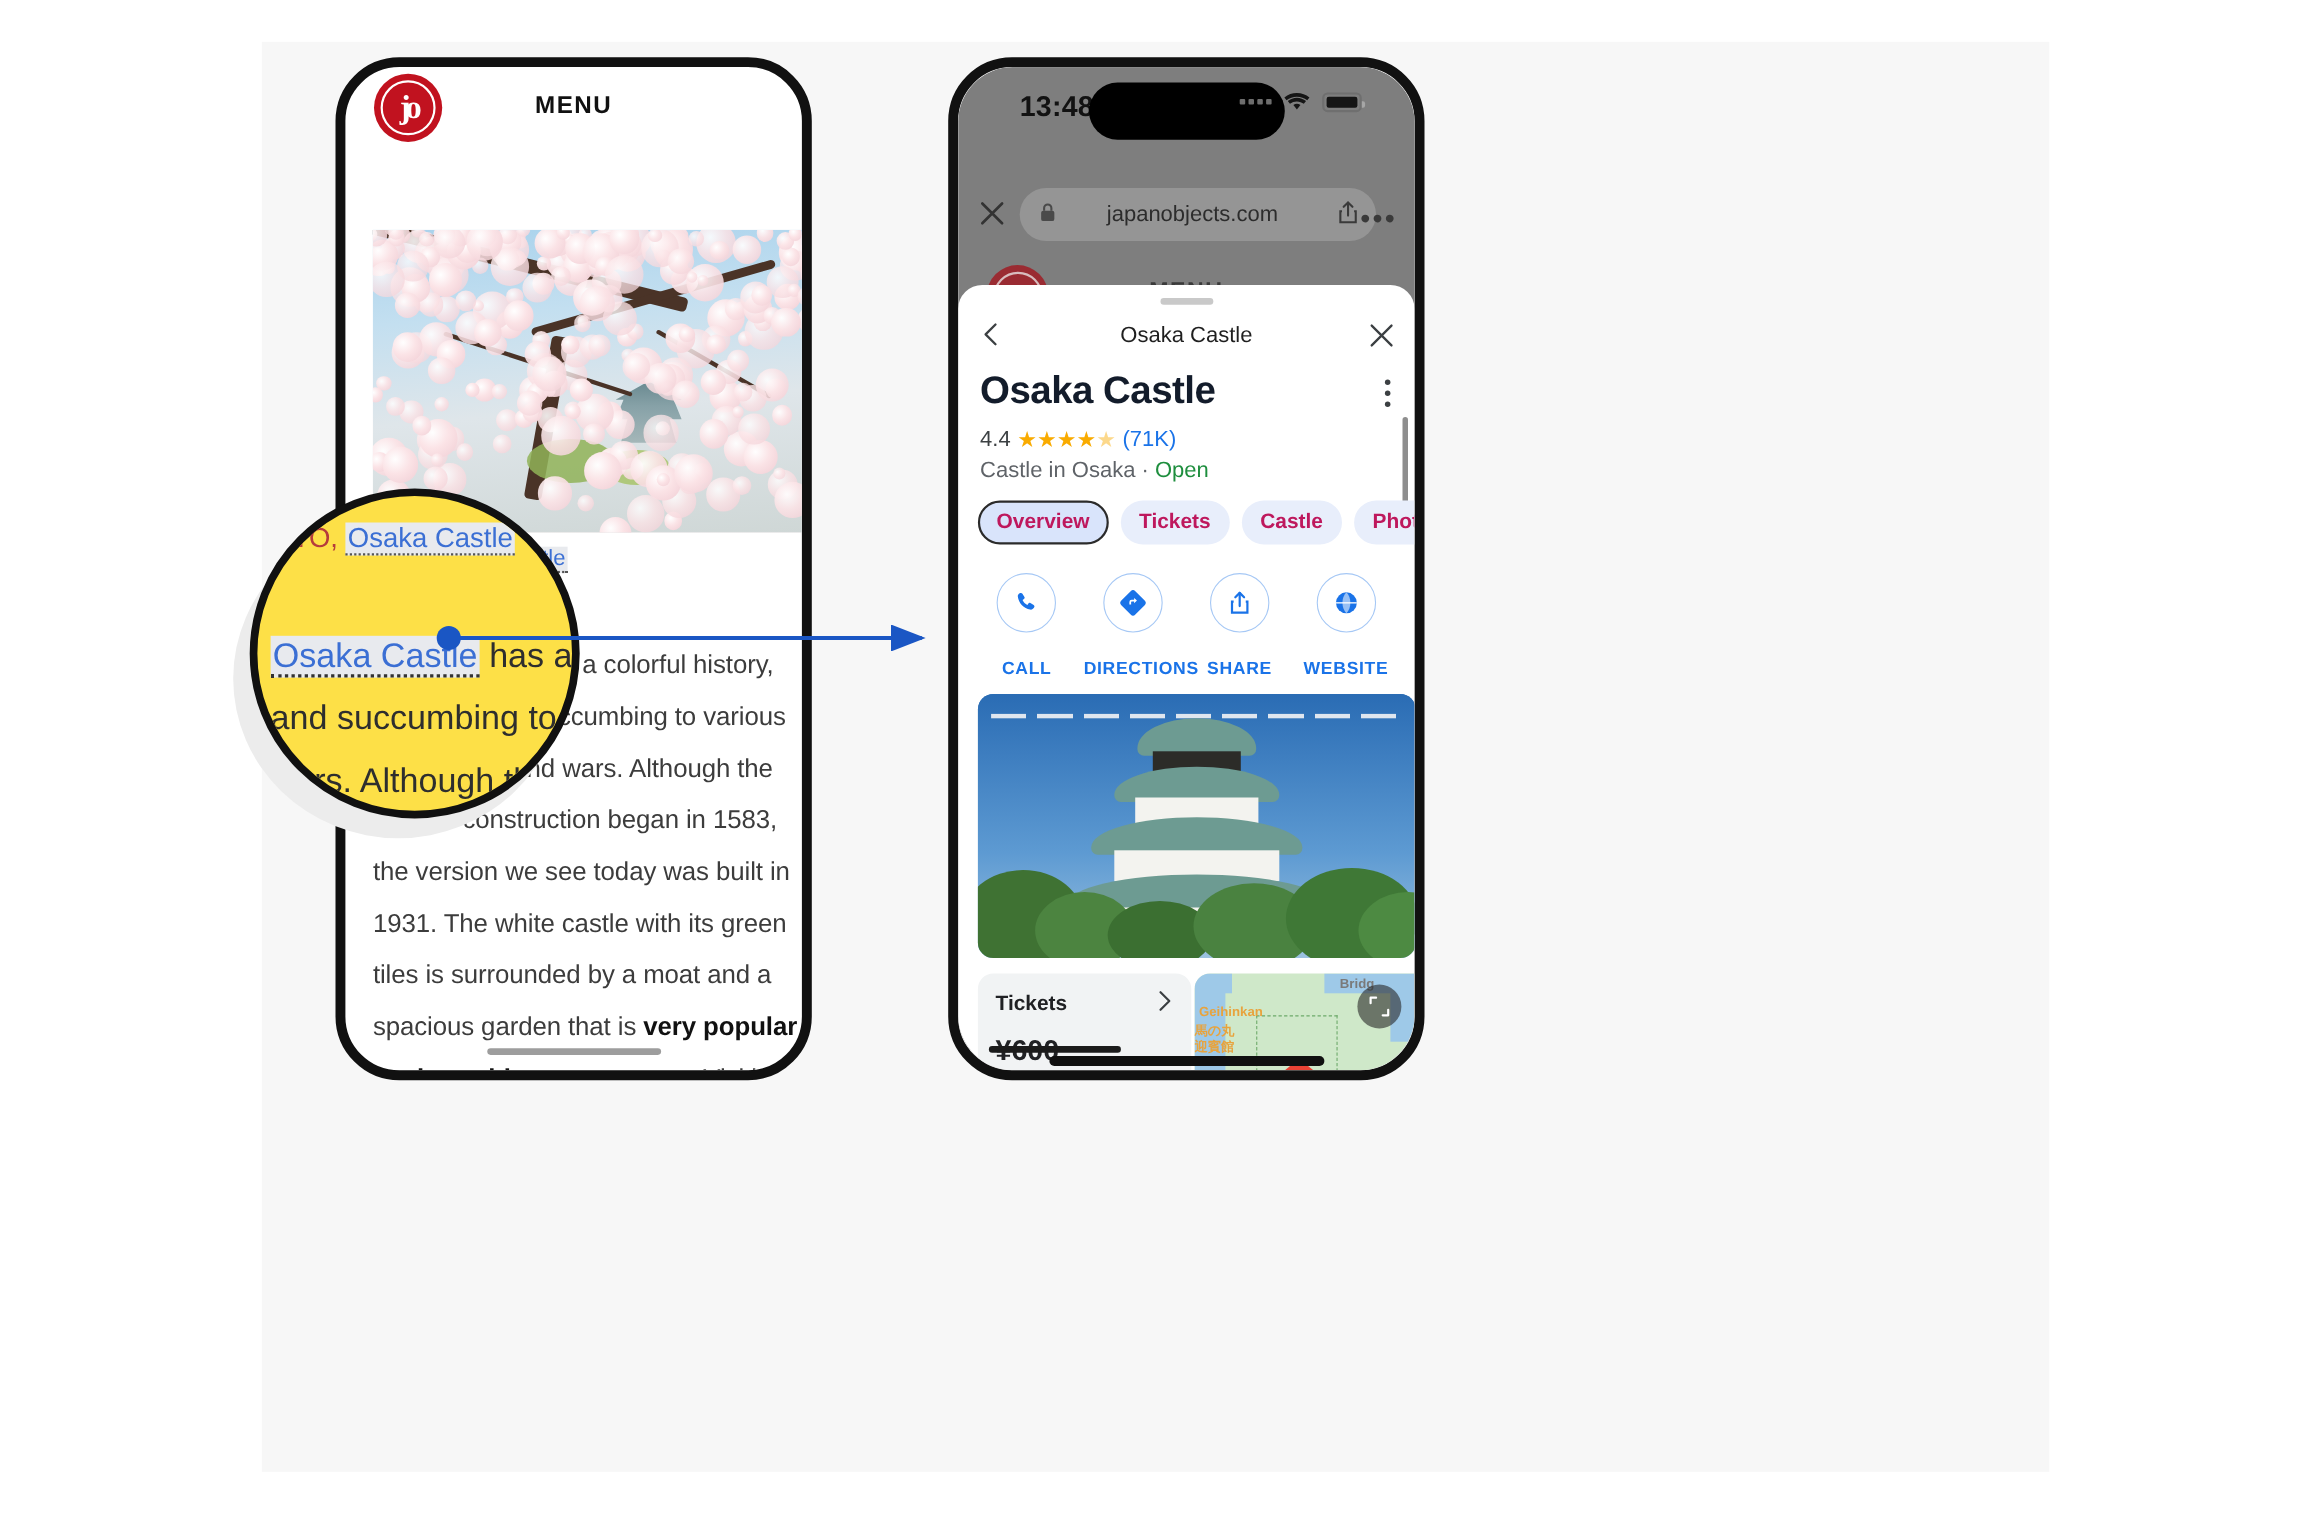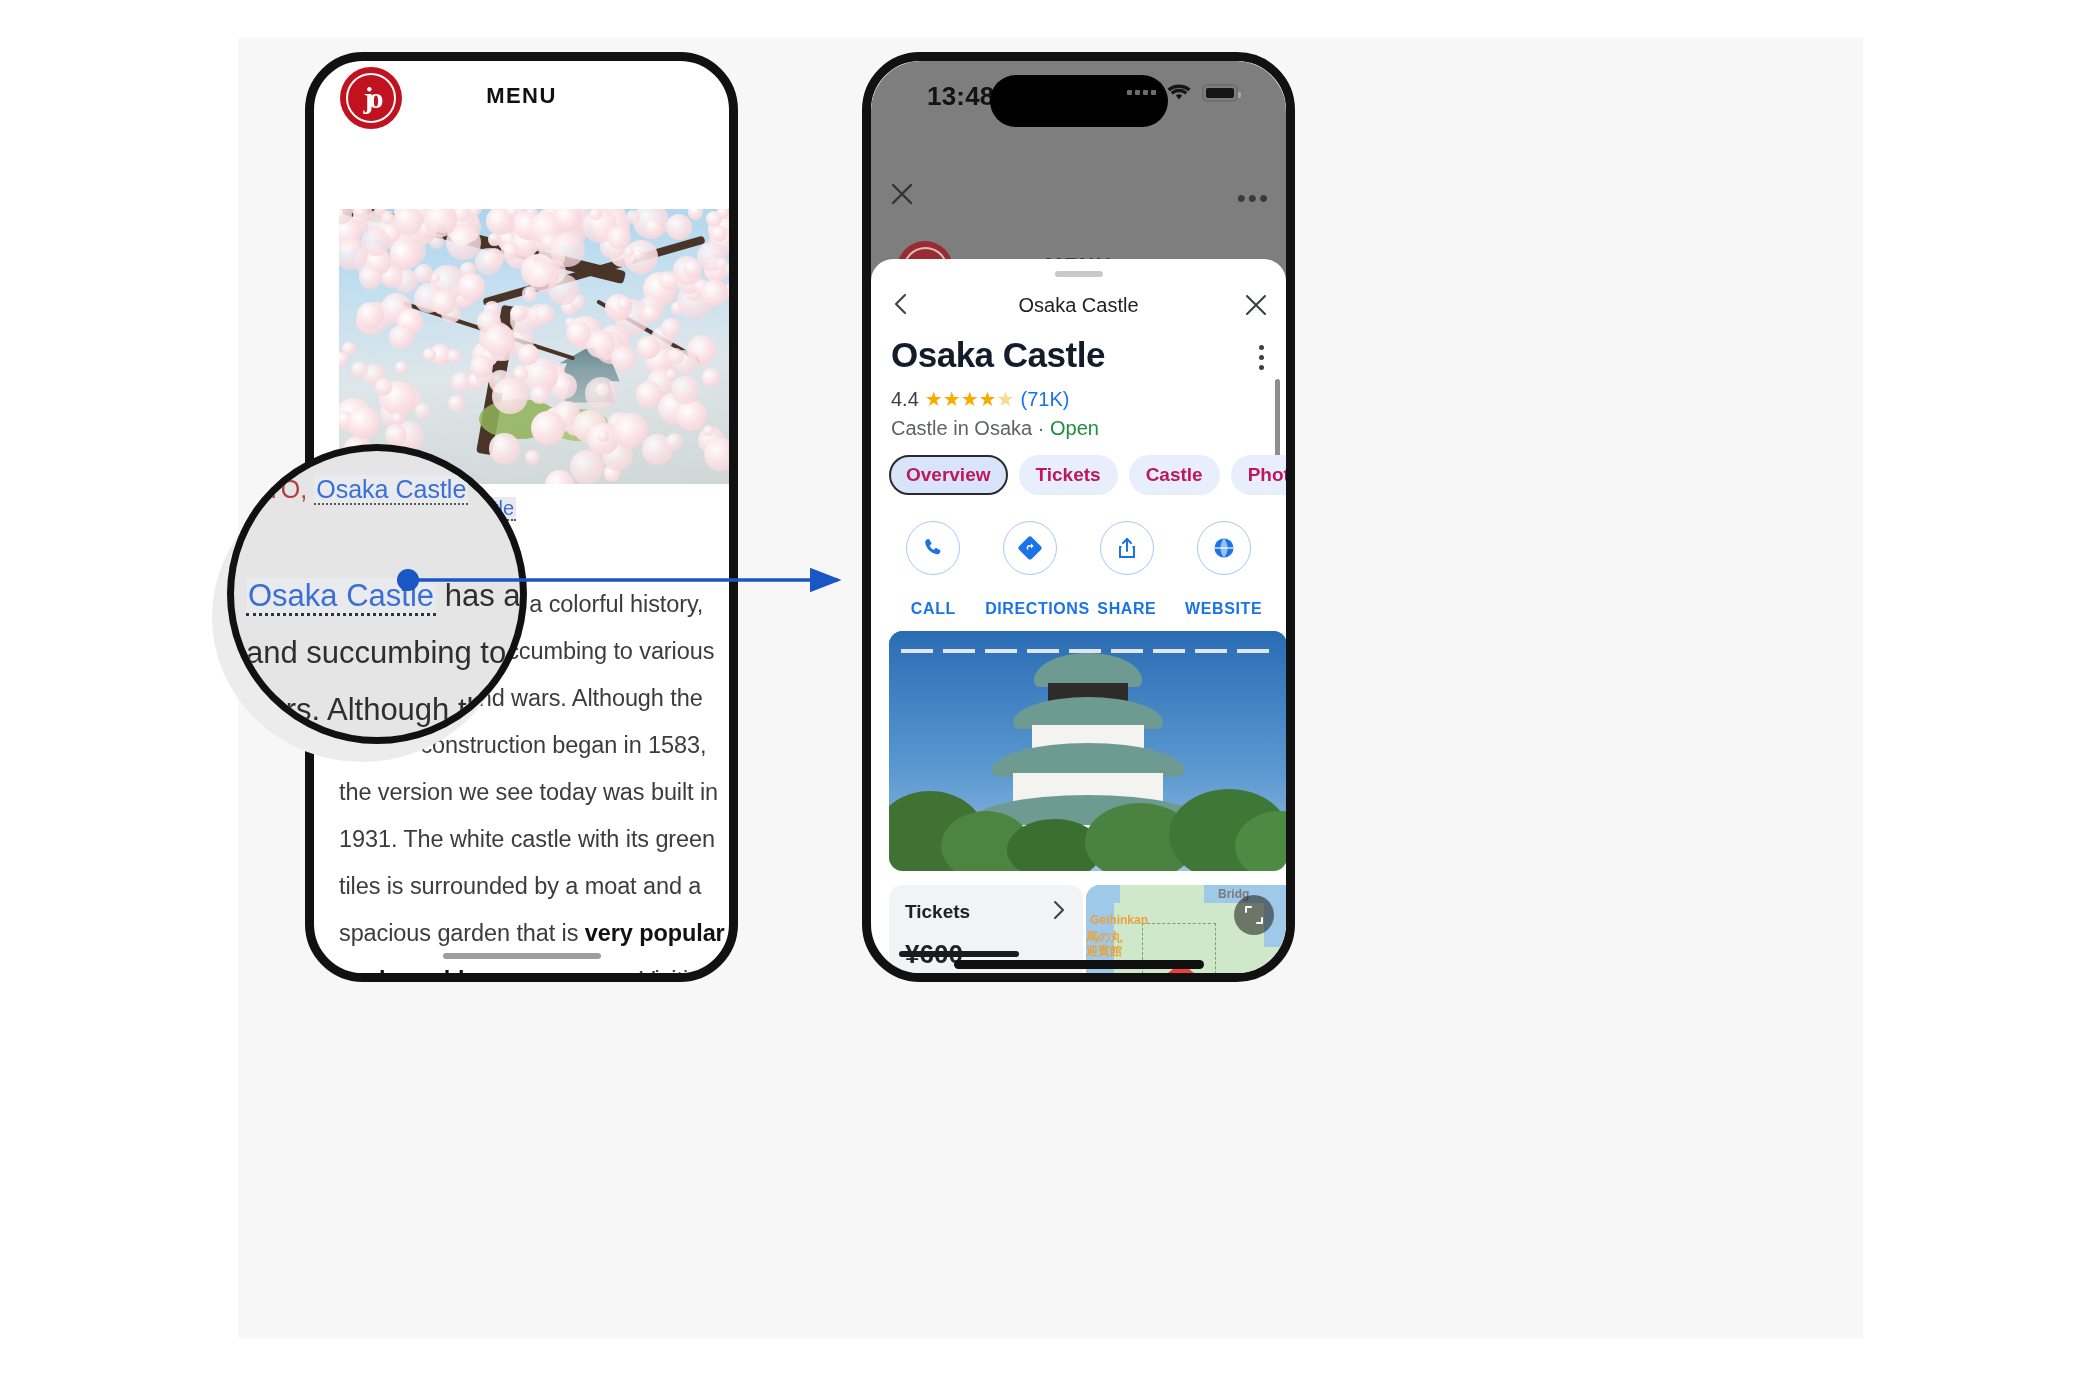--- a/index.html
+++ b/index.html
@@ -177,21 +177,21 @@
     background: #9d9d9d;
   }
 
   
   #magnifier {
     position: absolute;
     left: 227px; top: 444px;
     width: 300px; height: 300px;
     border-radius: 50%;
     border: 7px solid #111;
-    background: #e5e5e5;
+    background: #fde047;
     overflow: hidden;
     z-index: 40;
   }
   .mag-shadow {
     position: absolute;
     left: 212px; top: 472px;
     width: 300px; height: 290px;
     border-radius: 50%;
     background: #ececec;
     z-index: 30;
@@ -780,20 +780,35 @@
             </span>
         </div>
       </div>
 
       <div class="safari-x">
         <svg width="26" height="26" viewBox="0 0 26 26">
             <path d="M4 4 L22 22 M22 4 L4 22" stroke="#333" stroke-width="2.4" stroke-linecap="round"></path>
           </svg>
       </div>
 
+      <div class="url-bar">
+        <span class="url-lock">
+          <svg width="15" height="18" viewBox="0 0 15 18">
+              <rect x="1.5" y="7.5" width="12" height="9.5" rx="2" fill="#4a4a4a"></rect>
+              <path d="M4.2 7.5V5.2a3.3 3.3 0 0 1 6.6 0v2.3" stroke="#4a4a4a" stroke-width="1.9" fill="none"></path>
+            </svg>
+        </span>
+        <span class="url-text">japanobjects.com</span>
+        <span class="url-share">
+          <svg width="19" height="22" viewBox="0 0 19 22">
+              <path d="M9.5 2v12 M5.5 6l4-4 4 4" stroke="#3a3a3a" stroke-width="1.9" fill="none" stroke-linecap="round" stroke-linejoin="round"></path>
+              <path d="M4 10H2.5v10h14V10H15" stroke="#3a3a3a" stroke-width="1.9" fill="none"></path>
+            </svg>
+        </span>
+      </div>
       <div class="safari-dots">•••</div>
 
       <div class="rp-jo-logo">
         <div class="jo-logo-ring">jo</div>
       </div>
       <div class="rp-menu">MENU</div>
 
       <div class="maps-sheet">
         <div class="sheet-grab"></div>
 

